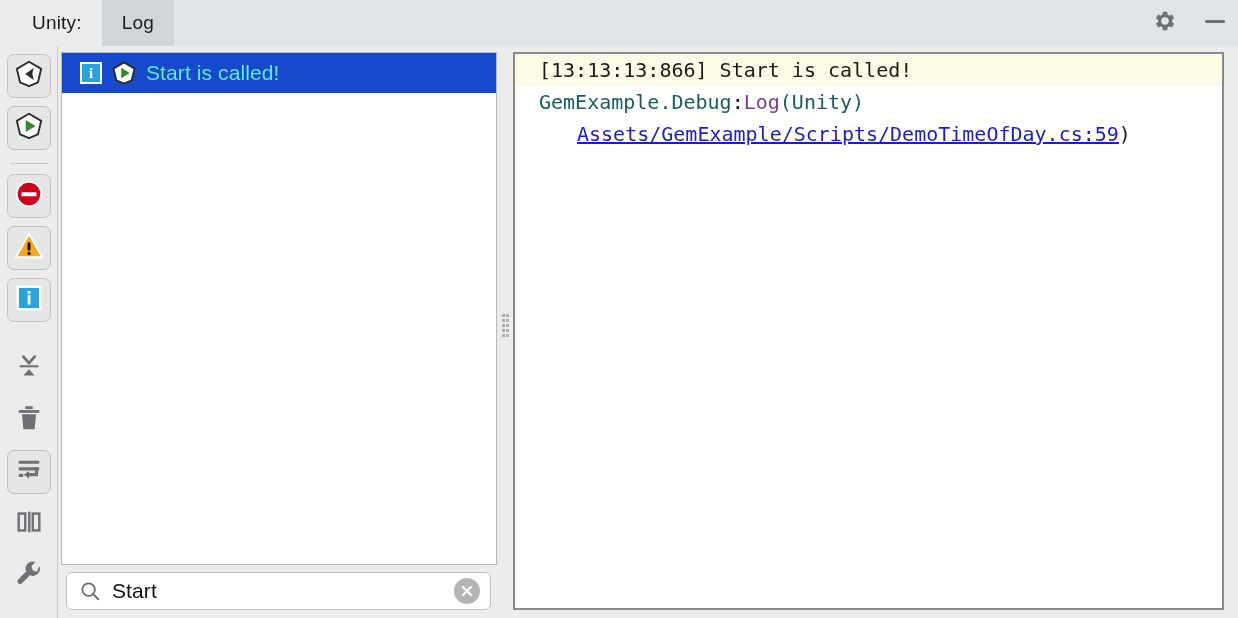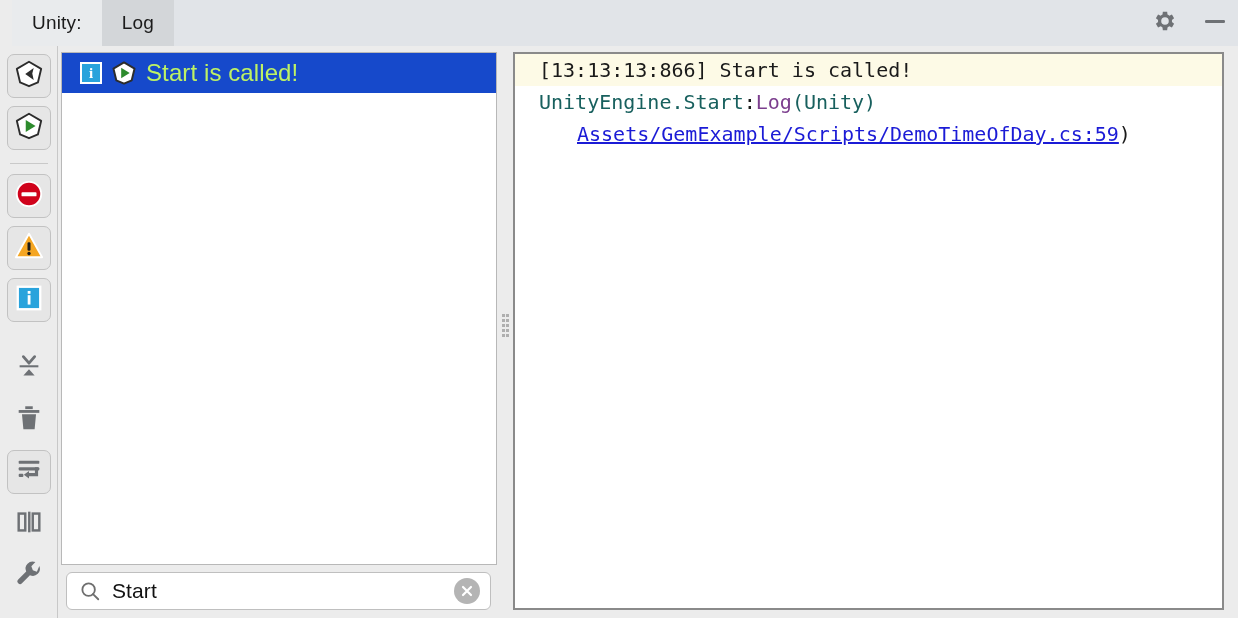--- a/index.html
+++ b/index.html
@@ -80,22 +80,22 @@
   }
   .log-row {
     display: flex; align-items: center;
     height: 40px;
     padding-left: 18px;
     gap: 9px;
     cursor: pointer;
   }
   .log-row.selected { background: #1649CB; }
   .log-row-text {
-    font-size: 24px;
-    color: #bef264;
+    font-size: 21px;
+    color: #5eead4;
     letter-spacing: 0.1px;
     white-space: nowrap;
   }
 
   
   .icon-info-badge {
     width: 22px; height: 22px;
     background: #29A3DC;
     border: 2px solid #FFFFFF;
     display: flex; align-items: center; justify-content: center;
@@ -362,21 +362,21 @@
         <i></i>
         <i></i>
     </div>
   </div>
 
   <div class="detail-panel">
     <div class="detail-body">
 
       <div class="dt-line header-line"><span>[13:13:13:866] Start is called!</span></div>
 
-      <div class="dt-line"><span class="tok-ns">UnityEngine.Start</span><span class="tok-plain">:</span><span class="tok-member">Log</span><span class="tok-ns">(Unity)</span></div>
+      <div class="dt-line"><span class="tok-ns">GemExample.Debug</span><span class="tok-plain">:</span><span class="tok-member">Log</span><span class="tok-ns">(Unity)</span></div>
 
 
       <div class="dt-line indent"><span class="tok-link">Assets/GemExample/Scripts/DemoTimeOfDay.cs:59</span><span class="tok-plain">)</span></div>
 
     </div>
   </div>
 
 </div>
 
 </body></html>

